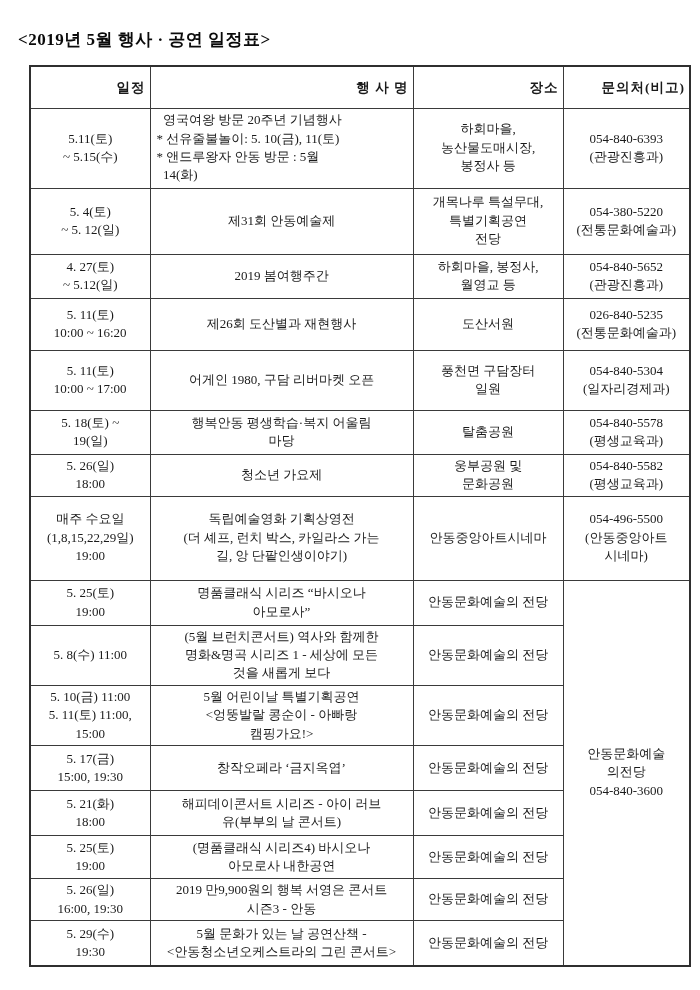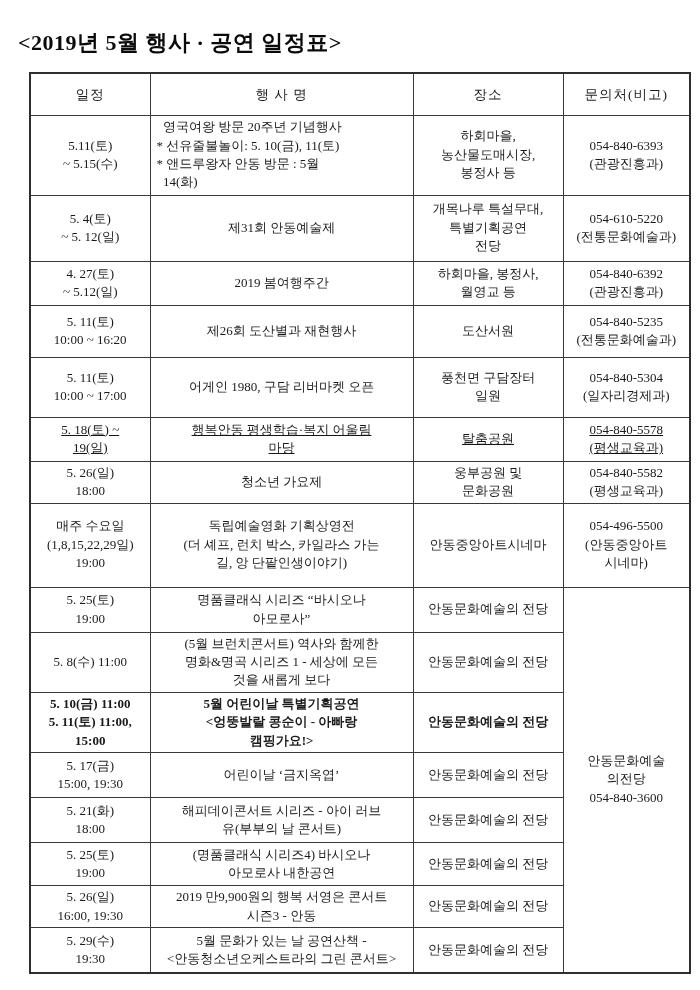--- a/index.html
+++ b/index.html
@@ -5,21 +5,21 @@
   html,body { margin:0; padding:0; }
   body {
     width:700px; height:990px;
     background:#ffffff;
     color:#141414;
     font-family:"Liberation Serif","DejaVu Serif",serif;
   }
   .page { padding:24px 0 0 16px; }
   .title {
     font-weight:bold;
-    font-size:22px;
+    font-size:17px;
     letter-spacing:0.5px;
     margin:4px 0 14px 2px;
     color:#0a0a0a;
   }
   table.schedule {
     border-collapse:collapse;
     table-layout:fixed;
     width:660px;
     margin-left:13px;
     border:2px solid #2f2f2f;
@@ -29,33 +29,33 @@
     text-align:center;
     vertical-align:middle;
     font-size:13px;
     line-height:1.42;
     padding:2px 4px;
     white-space:pre-line;
     word-break:keep-all;
     overflow:hidden;
     color:#1a1a1a;
   }
-  th { font-weight:normal; font-size:13.5px; letter-spacing:1px; }
+  th { font-weight:bold; font-size:13.5px; letter-spacing:1px;text-align:right; }
   thead tr { height:42px; }
   tbody tr:nth-child(1)  { height:80px; }
   tbody tr:nth-child(2)  { height:66px; }
   tbody tr:nth-child(3)  { height:44px;font-family:Liberation Serif, serif; }
   tbody tr:nth-child(4)  { height:52px; }
   tbody tr:nth-child(5)  { height:60px; }
-  tbody tr:nth-child(6)  { height:44px;text-decoration:underline; }
+  tbody tr:nth-child(6)  { height:44px; }
   tbody tr:nth-child(7)  { height:42px; }
   tbody tr:nth-child(8)  { height:84px; }
   tbody tr:nth-child(9)  { height:45px; }
   tbody tr:nth-child(10) { height:60px; }
-  tbody tr:nth-child(11) { height:58px;font-weight:bold; }
+  tbody tr:nth-child(11) { height:58px; }
   tbody tr:nth-child(12) { height:45px; }
   tbody tr:nth-child(13) { height:45px; }
   tbody tr:nth-child(14) { height:43px; }
   tbody tr:nth-child(15) { height:42px; }
   tbody tr:nth-child(16) { height:45px; }
   td.event-left {
     text-align:left;
     white-space:pre-wrap;
     padding-left:6px;
   }
@@ -96,38 +96,38 @@
         <td>054-840-6393
 (관광진흥과)</td>
       </tr>
       <tr>
         <td>5. 4(토)
 ~ 5. 12(일)</td>
         <td>제31회 안동예술제</td>
         <td>개목나루 특설무대,
 특별기획공연
 전당</td>
-        <td>054-610-5220
+        <td>054-380-5220
 (전통문화예술과)</td>
       </tr>
       <tr>
         <td>4. 27(토)
 ~ 5.12(일)</td>
         <td>2019 봄여행주간</td>
         <td>하회마을, 봉정사,
 월영교 등</td>
-        <td>054-840-6392
+        <td>054-840-5652
 (관광진흥과)</td>
       </tr>
       <tr>
         <td>5. 11(토)
 10:00 ~ 16:20</td>
         <td>제26회 도산별과 재현행사</td>
         <td>도산서원</td>
-        <td>054-840-5235
+        <td>026-840-5235
 (전통문화예술과)</td>
       </tr>
       <tr>
         <td>5. 11(토)
 10:00 ~ 17:00</td>
         <td>어게인 1980, 구담 리버마켓 오픈</td>
         <td>풍천면 구담장터
 일원</td>
         <td>054-840-5304
 (일자리경제과)</td>
@@ -184,21 +184,21 @@
 5. 11(토) 11:00,
 15:00</td>
         <td>5월 어린이날 특별기획공연
 &lt;엉뚱발랄 콩순이 - 아빠랑
 캠핑가요!&gt;</td>
         <td>안동문화예술의 전당</td>
       </tr>
       <tr>
         <td>5. 17(금)
 15:00, 19:30</td>
-        <td>어린이날  ‘금지옥엽’</td>
+        <td>창작오페라  ‘금지옥엽’</td>
         <td>안동문화예술의 전당</td>
       </tr>
       <tr>
         <td>5. 21(화)
 18:00</td>
         <td>해피데이콘서트 시리즈 - 아이 러브
 유(부부의 날 콘서트)</td>
         <td>안동문화예술의 전당</td>
       </tr>
       <tr>

